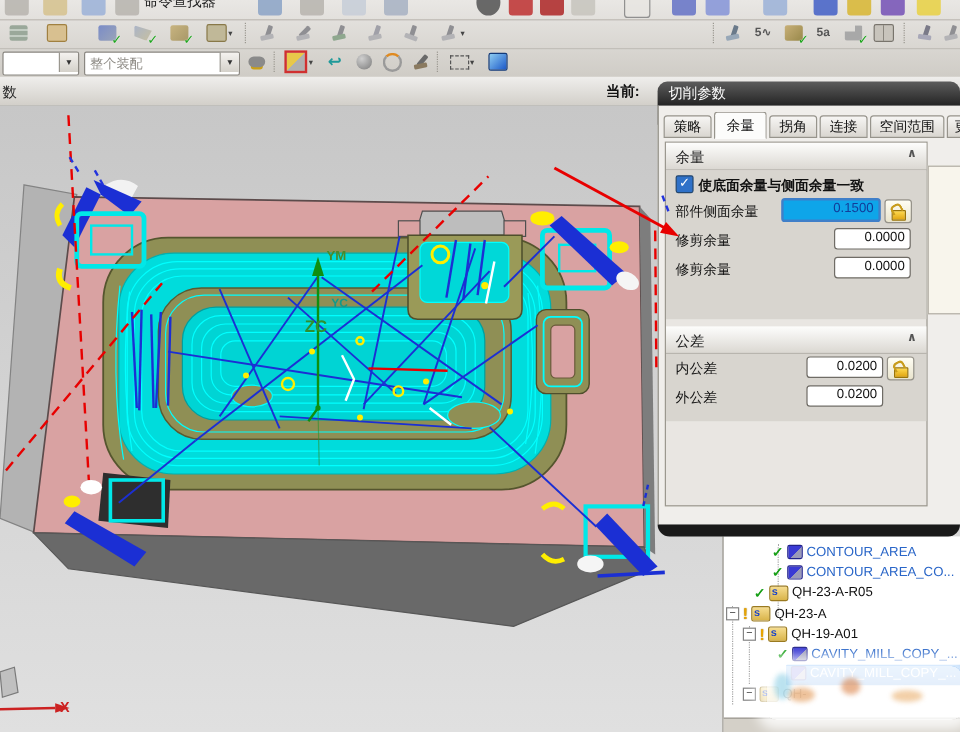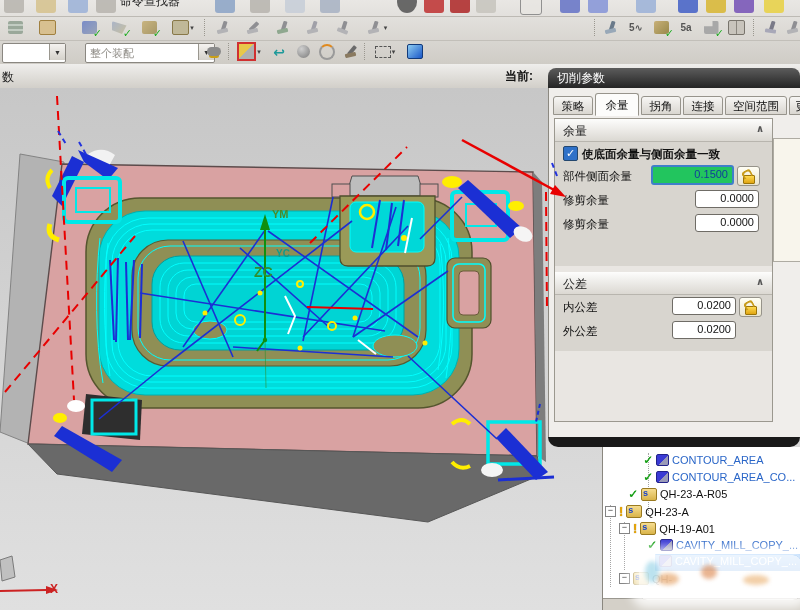--- a/index.html
+++ b/index.html
@@ -48,21 +48,21 @@
   .tab.active{top:0;height:23px;background:#fcfcfb;line-height:22px;border-bottom:1px solid #fcfcfb;z-index:2;}
   .frame{position:absolute;left:5px;top:30px;width:219px;height:304px;background:#e9e6e2;border:1px solid #9b988f;box-sizing:border-box;}
   .sechead{position:relative;height:22px;background:linear-gradient(#fdfdfc,#dbd8d2);border-bottom:1px solid #b8b5ae;}
   .sechead .t{position:absolute;left:8px;top:4px;font-size:12px;color:#222;}
   .sechead .cv{position:absolute;right:8px;top:4px;font-size:10px;color:#555;font-weight:bold;}
   .secbody{position:relative;background:#d8d5cf;}
   .fieldrow{position:relative;height:24px;}
   .flabel{position:absolute;left:8px;top:5px;font-size:11.5px;color:#111;white-space:nowrap;}
   .fval{position:absolute;top:2px;height:15px;background:#fff;border:1px solid #6f6c66;border-radius:3px;
     font-size:11px;text-align:right;padding:1px 4px 0 0;box-sizing:content-box;}
-  .fval.selected{background:#22c55e;border:2px solid #3f7fc9;color:#123d9a;top:1px;margin-left:46px;}
+  .fval.selected{background:#0ea5e9;border:2px solid #3f7fc9;color:#123d9a;top:1px;margin-left:46px;}
   .lockbtn{position:absolute;top:2px;width:21px;height:18px;border:1px solid #96938a;border-radius:3px;
     background:linear-gradient(#fffef4,#e9e4cd);}
   .padlock{position:absolute;left:5px;top:8px;width:10px;height:7px;background:linear-gradient(#ffd94e,#e0a512);border:1px solid #9a7408;border-radius:1px;}
   .padlock::before{content:'';position:absolute;left:-2px;top:-6px;width:6px;height:6px;border:2px solid #c89c1c;border-bottom:none;border-radius:4px 4px 0 0;transform:rotate(-28deg);}
   .cbox{position:absolute;left:8px;top:4px;width:13px;height:13px;background:#2f71c8;border:1px solid #24476e;border-radius:2px;
     color:#fff;font-size:11px;font-weight:bold;line-height:12px;text-align:center;}
   .cblabel{position:absolute;left:27px;top:5px;font-size:11.5px;white-space:nowrap;font-weight:bold;}
   .creamstrip{position:absolute;left:224px;top:50px;width:28px;height:124px;background:#f8f5ec;border:1px solid #aeaba2;box-sizing:border-box;}
   
   .tree{position:absolute;left:602px;top:447px;width:198px;height:163px;background:#fff;border-left:1px solid #8a877f;box-sizing:border-box;z-index:10;}
@@ -211,21 +211,21 @@
             <em></em>
           </span>
         </span>
     </div>
 
     <div class="tbrow row3">
       <span class="combo" style="left:2px;width:62px;">
         <span class="val"></span>
           <span class="btn">▼</span>
       </span>
-      <span class="combo" style="left:85px;width:128px;">
+      <span class="combo" style="left:70px;width:128px;">
         <span class="val">整个装配</span>
           <span class="btn">▼</span>
       </span>
       <span class="tbi" style="left:203px;">
         <span style="width:14px;height:9px;border-radius:5px;background:#8a8a8a;box-shadow:0 4px 0 -2px #caa018;"></span>
       </span>
       <span class="sep" style="left:228px;"></span>
       <span class="tbi" style="left:234px;width:30px;">
         <span style="width:15px;height:15px;border:2px solid #d03030;background:linear-gradient(135deg,#e8c84a 50%,#b0b0b0 50%);"></span>
           <span class="ddarrow">▾</span>

